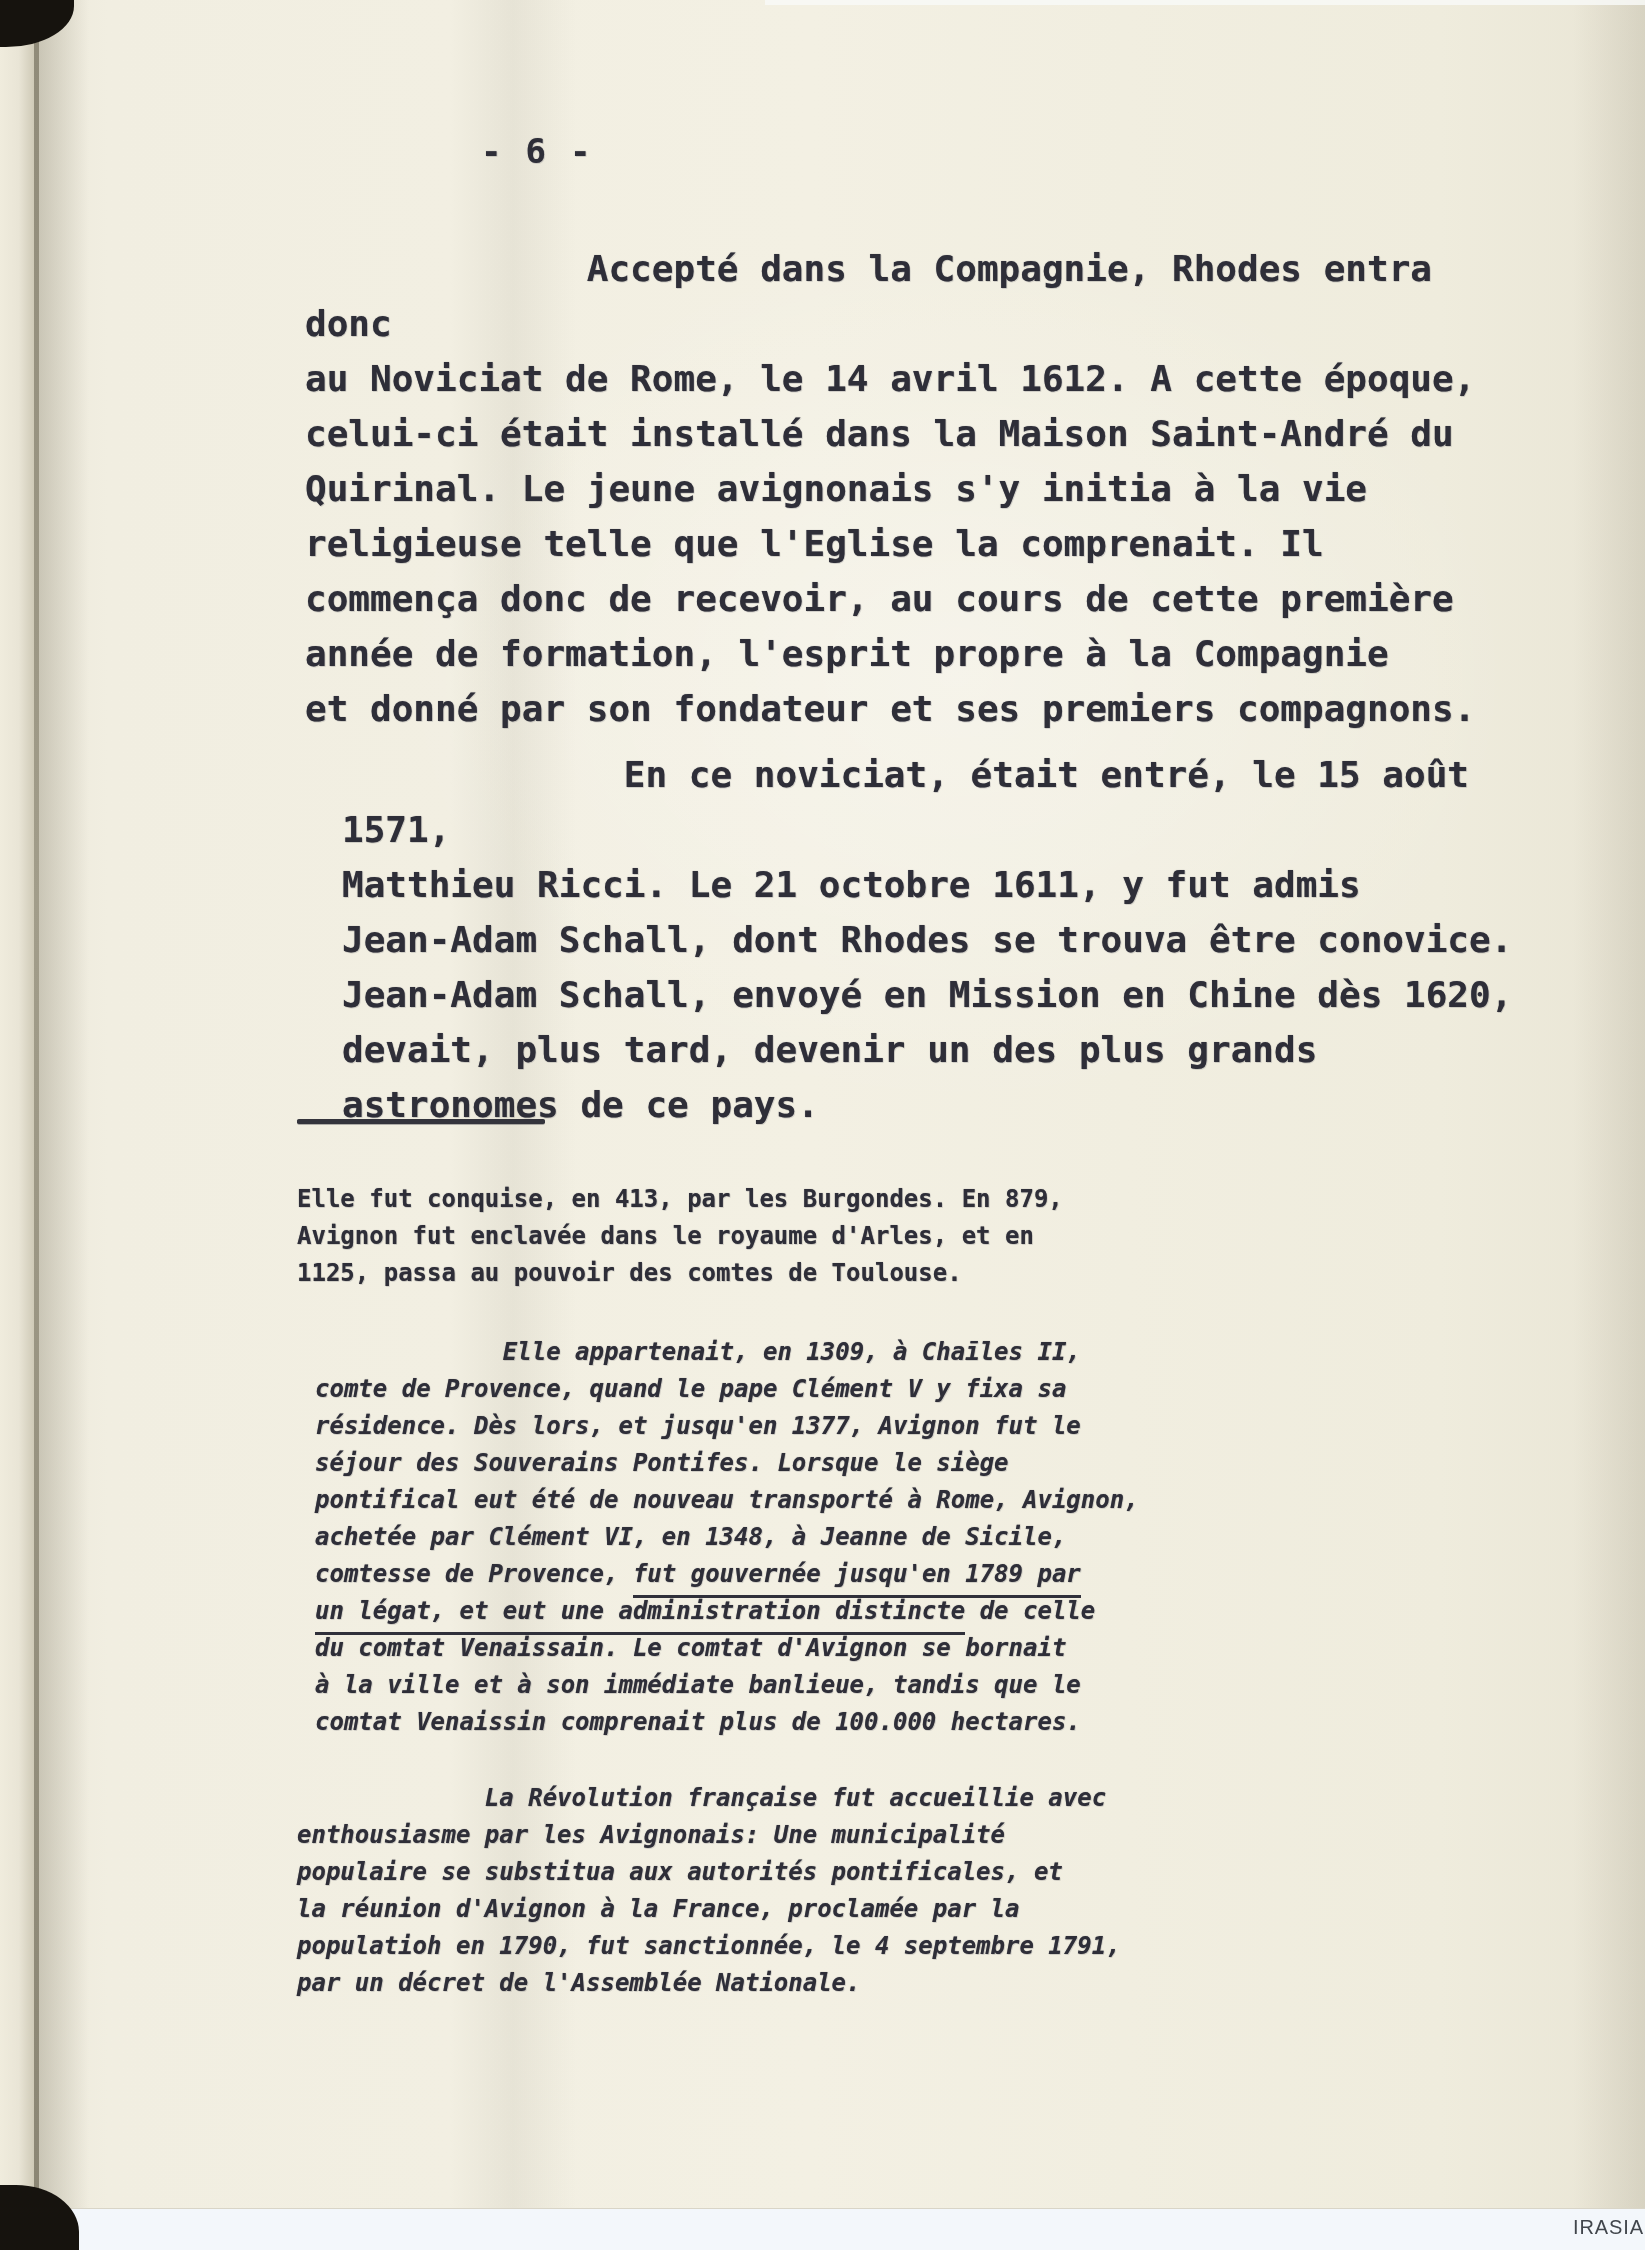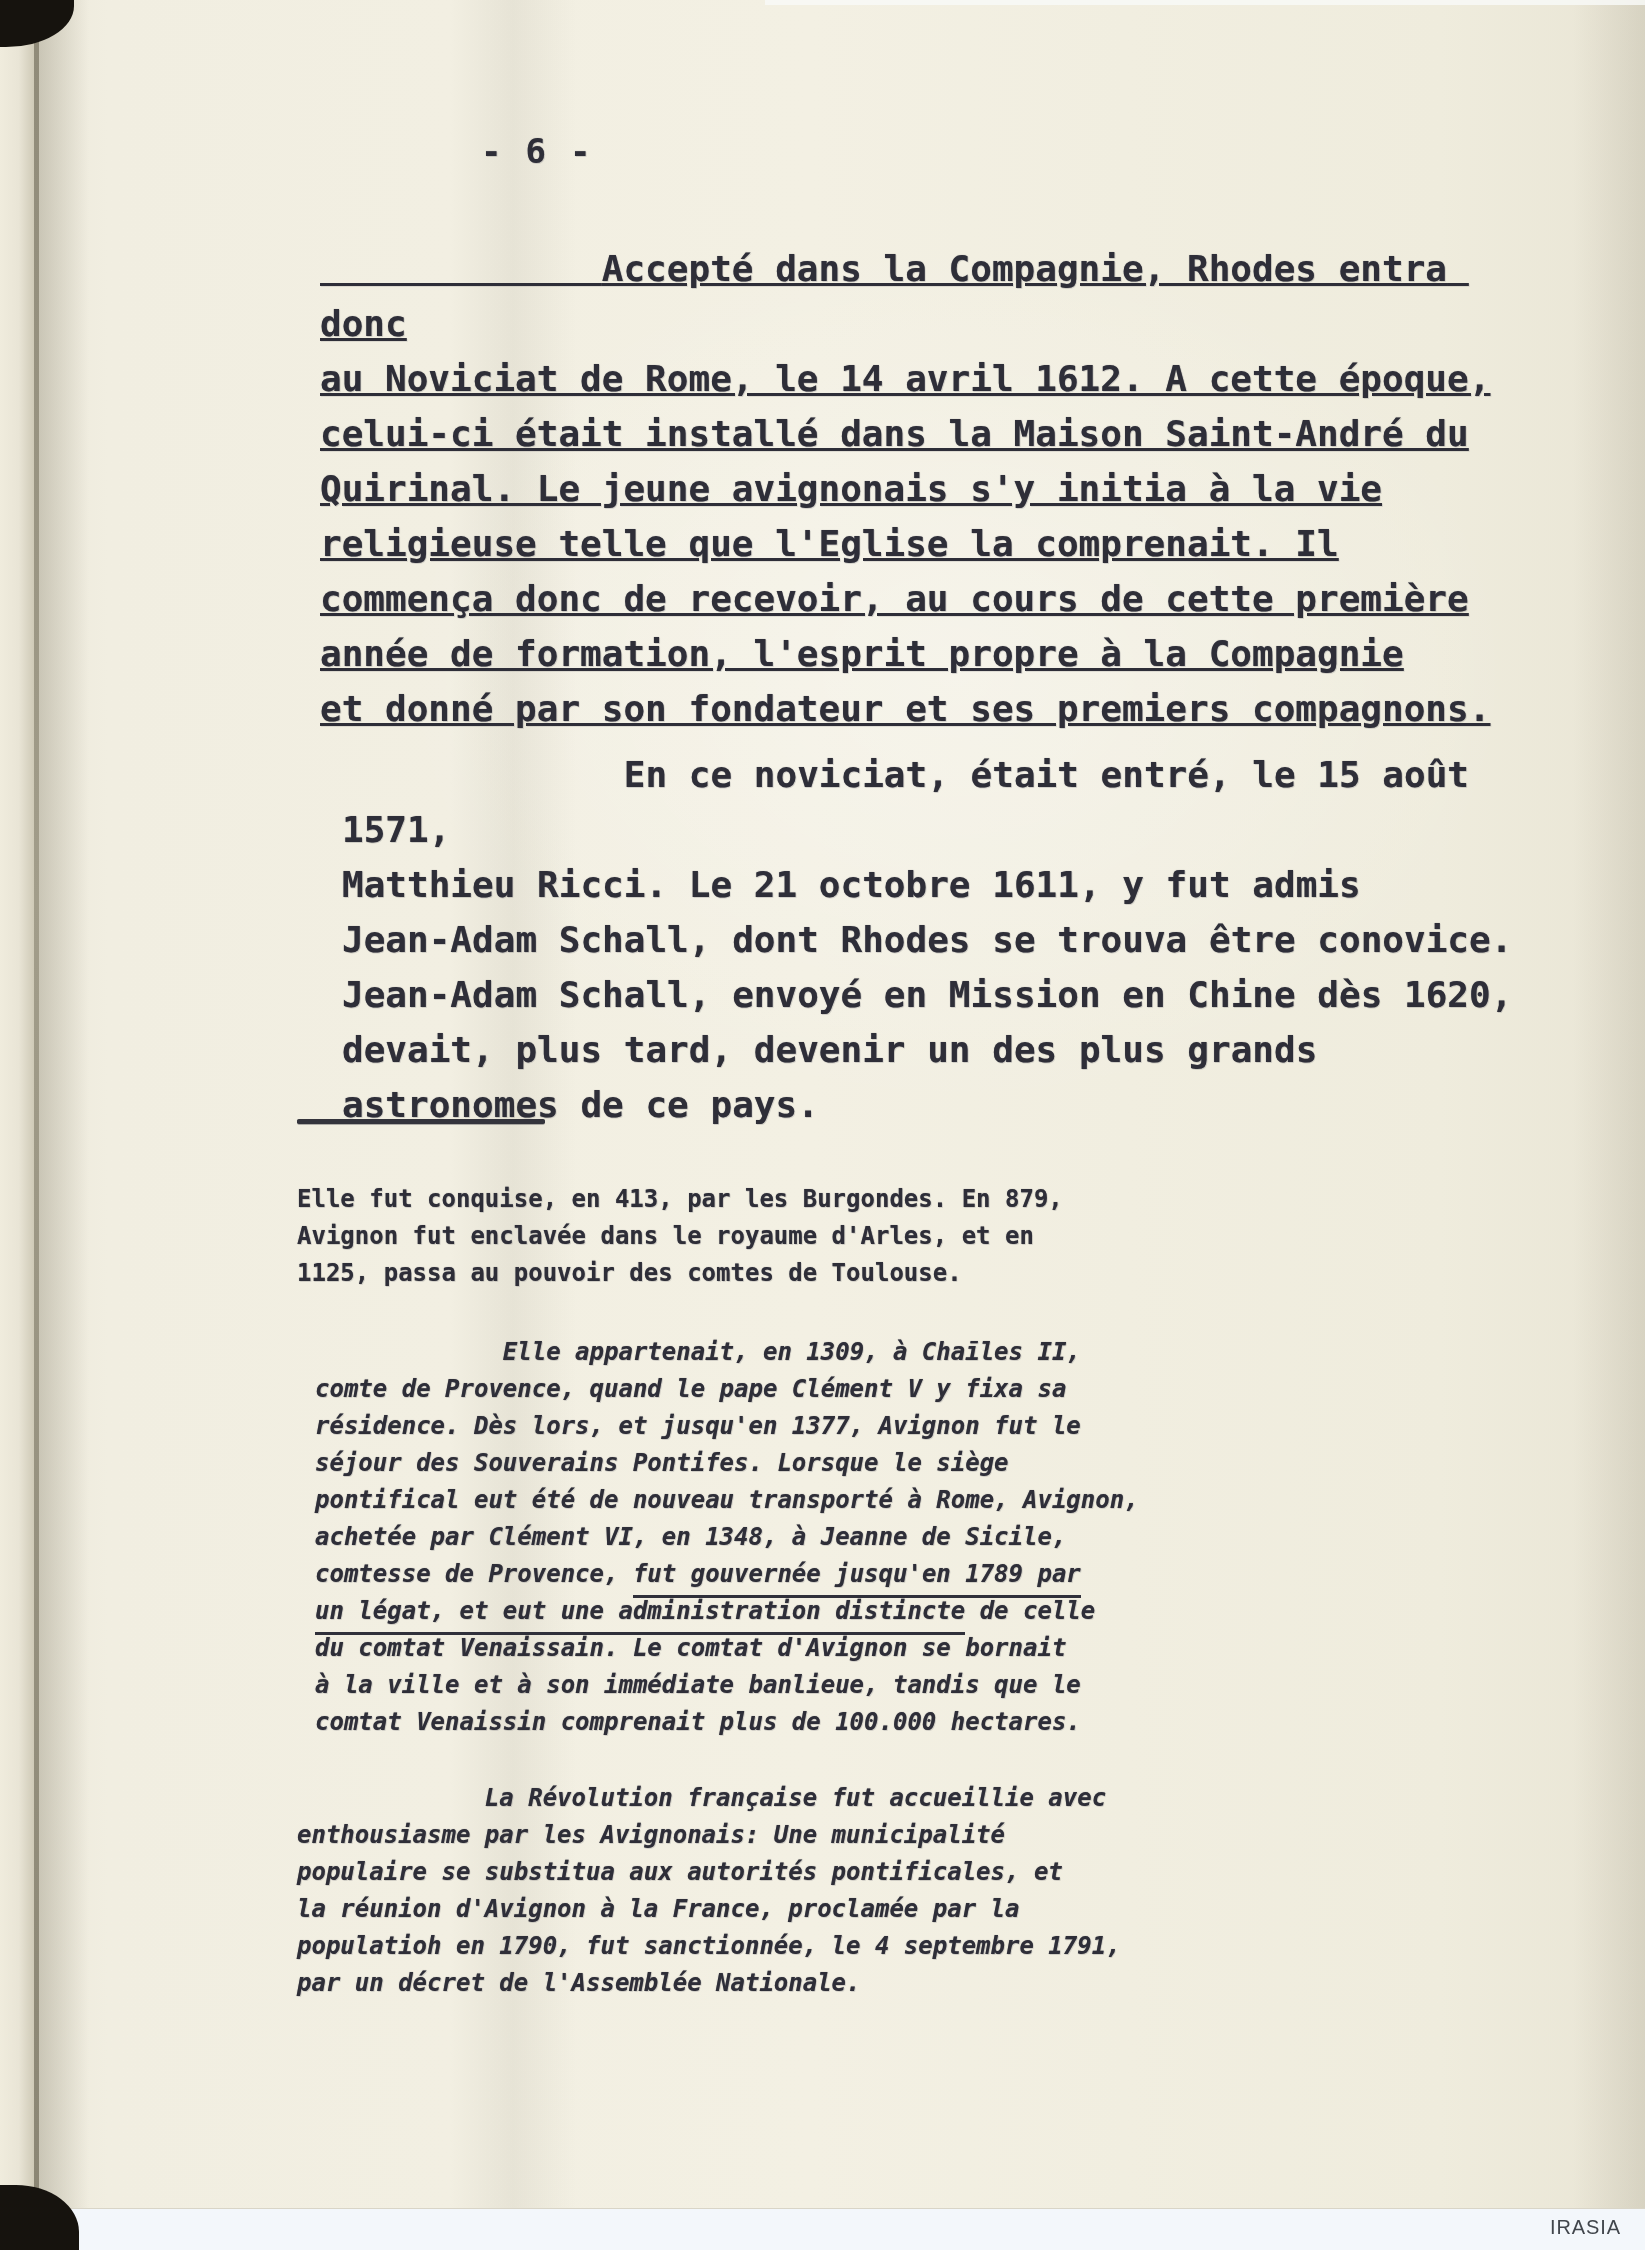--- a/index.html
+++ b/index.html
@@ -64,21 +64,21 @@
     border-radius: 1.8px;
     box-shadow: 0 0.9px 0 rgba(52,52,60,0.35);
   }
   
   .scan-bottom {
     position: absolute; left: 0; bottom: 0; width: 100%; height: 41px;
     background: #f3f7fb;
     border-top: 1.8px solid #d9d5c7;
   }
   .watermark {
-    position: absolute; right: 24px; bottom: 10.8px;
+    position: absolute; right: 1px; bottom: 10.8px;
     font-family: "Liberation Sans", sans-serif;
     font-size: 20px; letter-spacing: 0.9px;
     color: #41464c;
   }
   
   .corner-tl {
     position: absolute; left: 0; top: 0; width: 74px; height: 47px;
     background: #16130e;
     border-bottom-right-radius: 68px 41px;
   }
@@ -95,21 +95,21 @@
 
   <div class="left-edge"></div>
   <div class="gutter-line"></div>
   <div class="gutter-shadow"></div>
   <div class="fold-band"></div>
   <div class="right-shade"></div>
   <div class="top-sliver"></div>
 
   <div class="typed page-number" style="left:481px; top:131px;">- 6 -</div>
 
-  <div class="typed main-text" style="left:320px; top:241px;text-decoration:underline;">             Accepté dans la Compagnie, Rhodes entra donc
+  <div class="typed main-text" style="left:305px; top:241px;">             Accepté dans la Compagnie, Rhodes entra donc
 au Noviciat de Rome, le 14 avril 1612. A cette époque,
 celui-ci était installé dans la Maison Saint-André du
 Quirinal. Le jeune avignonais s'y initia à la vie
 religieuse telle que l'Eglise la comprenait. Il
 commença donc de recevoir, au cours de cette première
 année de formation, l'esprit propre à la Compagnie
 et donné par son fondateur et ses premiers compagnons.</div>
 
   <div class="typed main-text" style="left:308px; top:747px;margin-left:34px;">             En ce noviciat, était entré, le 15 août 1571,
 Matthieu Ricci. Le 21 octobre 1611, y fut admis

